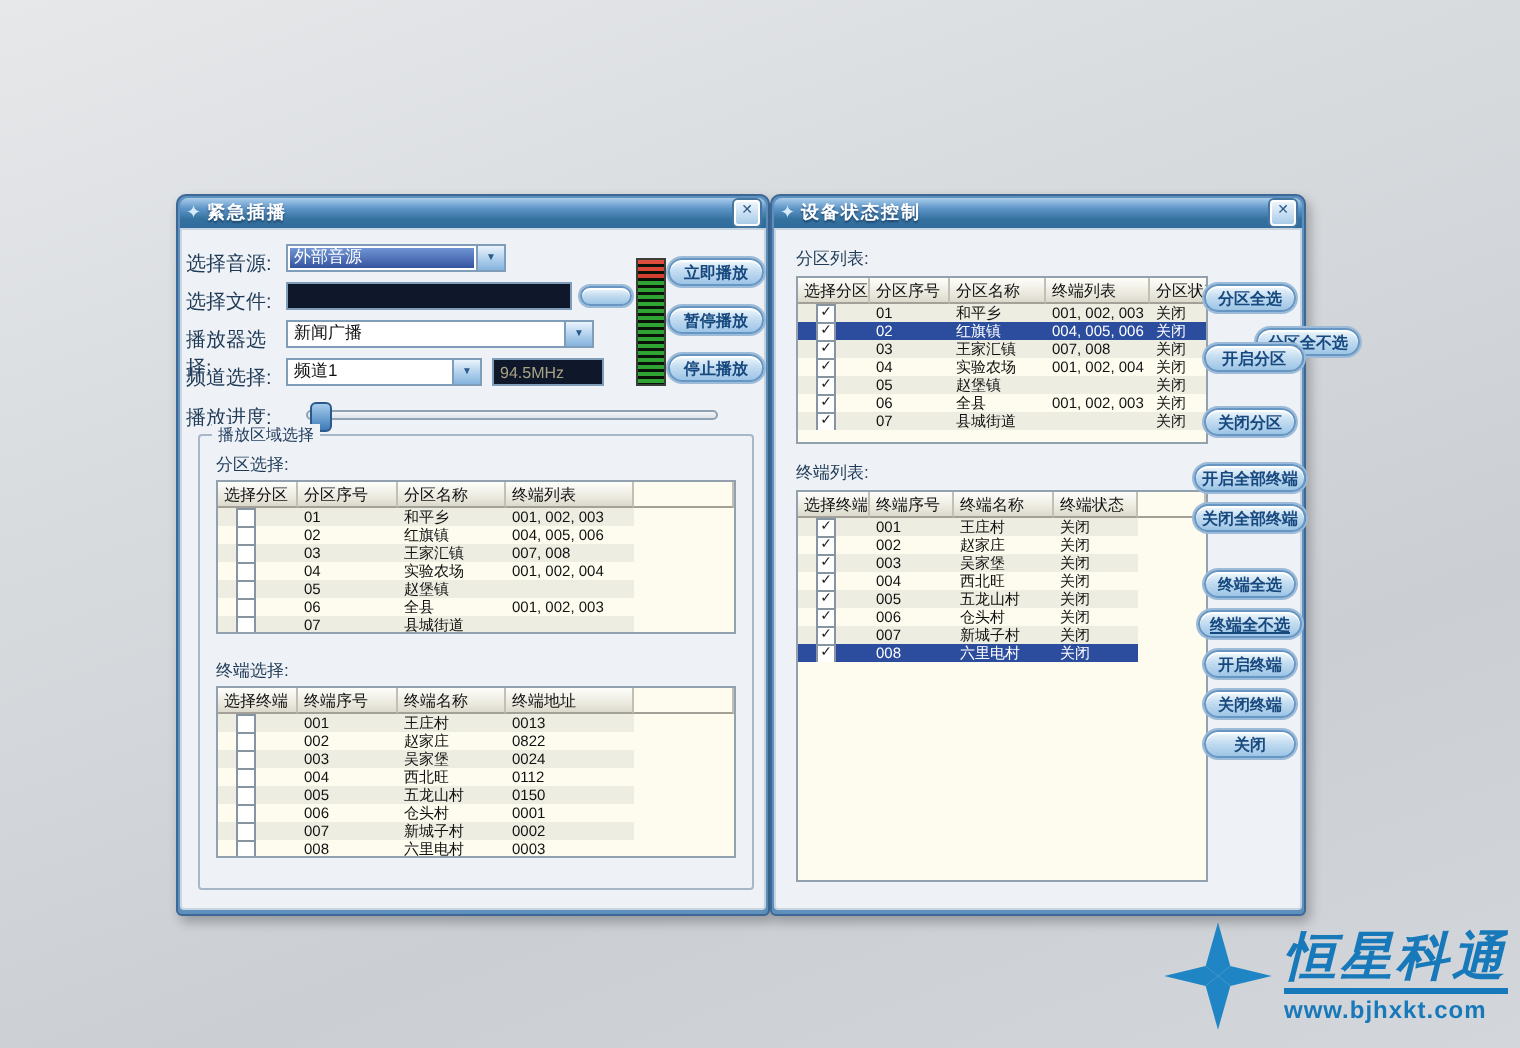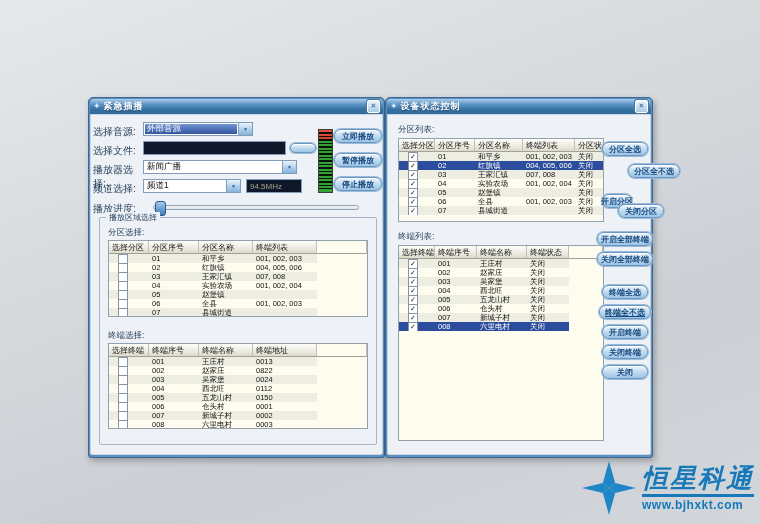--- a/index.html
+++ b/index.html
@@ -464,22 +464,22 @@
             </div>
             <div class="tcell">008</div>
             <div class="tcell">六里电村</div>
             <div class="tcell">关闭</div>
             <div class="tcell filler"></div>
           </div>
         </div>
 
       <div class="pill" style="left:214px;top:27px;width:46px;">分区全选</div>
       <div class="pill" style="left:211px;top:49px;width:52px;margin-left:29px;">分区全不选</div>
-      <div class="pill" style="left:214px;top:79px;width:30px;">开启分区</div>
-      <div class="pill" style="left:230px;top:89px;width:46px;">关闭分区</div>
+      <div class="pill" style="left:214px;top:57px;width:50px;">开启分区</div>
+      <div class="pill" style="left:214px;top:89px;width:46px;">关闭分区</div>
       <div class="pill" style="left:209px;top:117px;width:56px;">开启全部终端</div>
       <div class="pill" style="left:209px;top:137px;width:56px;">关闭全部终端</div>
       <div class="pill" style="left:214px;top:170px;width:46px;">终端全选</div>
       <div class="pill" style="left:211px;top:190px;width:52px;text-decoration:underline;">终端全不选</div>
       <div class="pill" style="left:214px;top:210px;width:46px;">开启终端</div>
       <div class="pill" style="left:214px;top:230px;width:46px;">关闭终端</div>
       <div class="pill" style="left:214px;top:250px;width:46px;">关闭</div>
 
     </div>
   </div>

